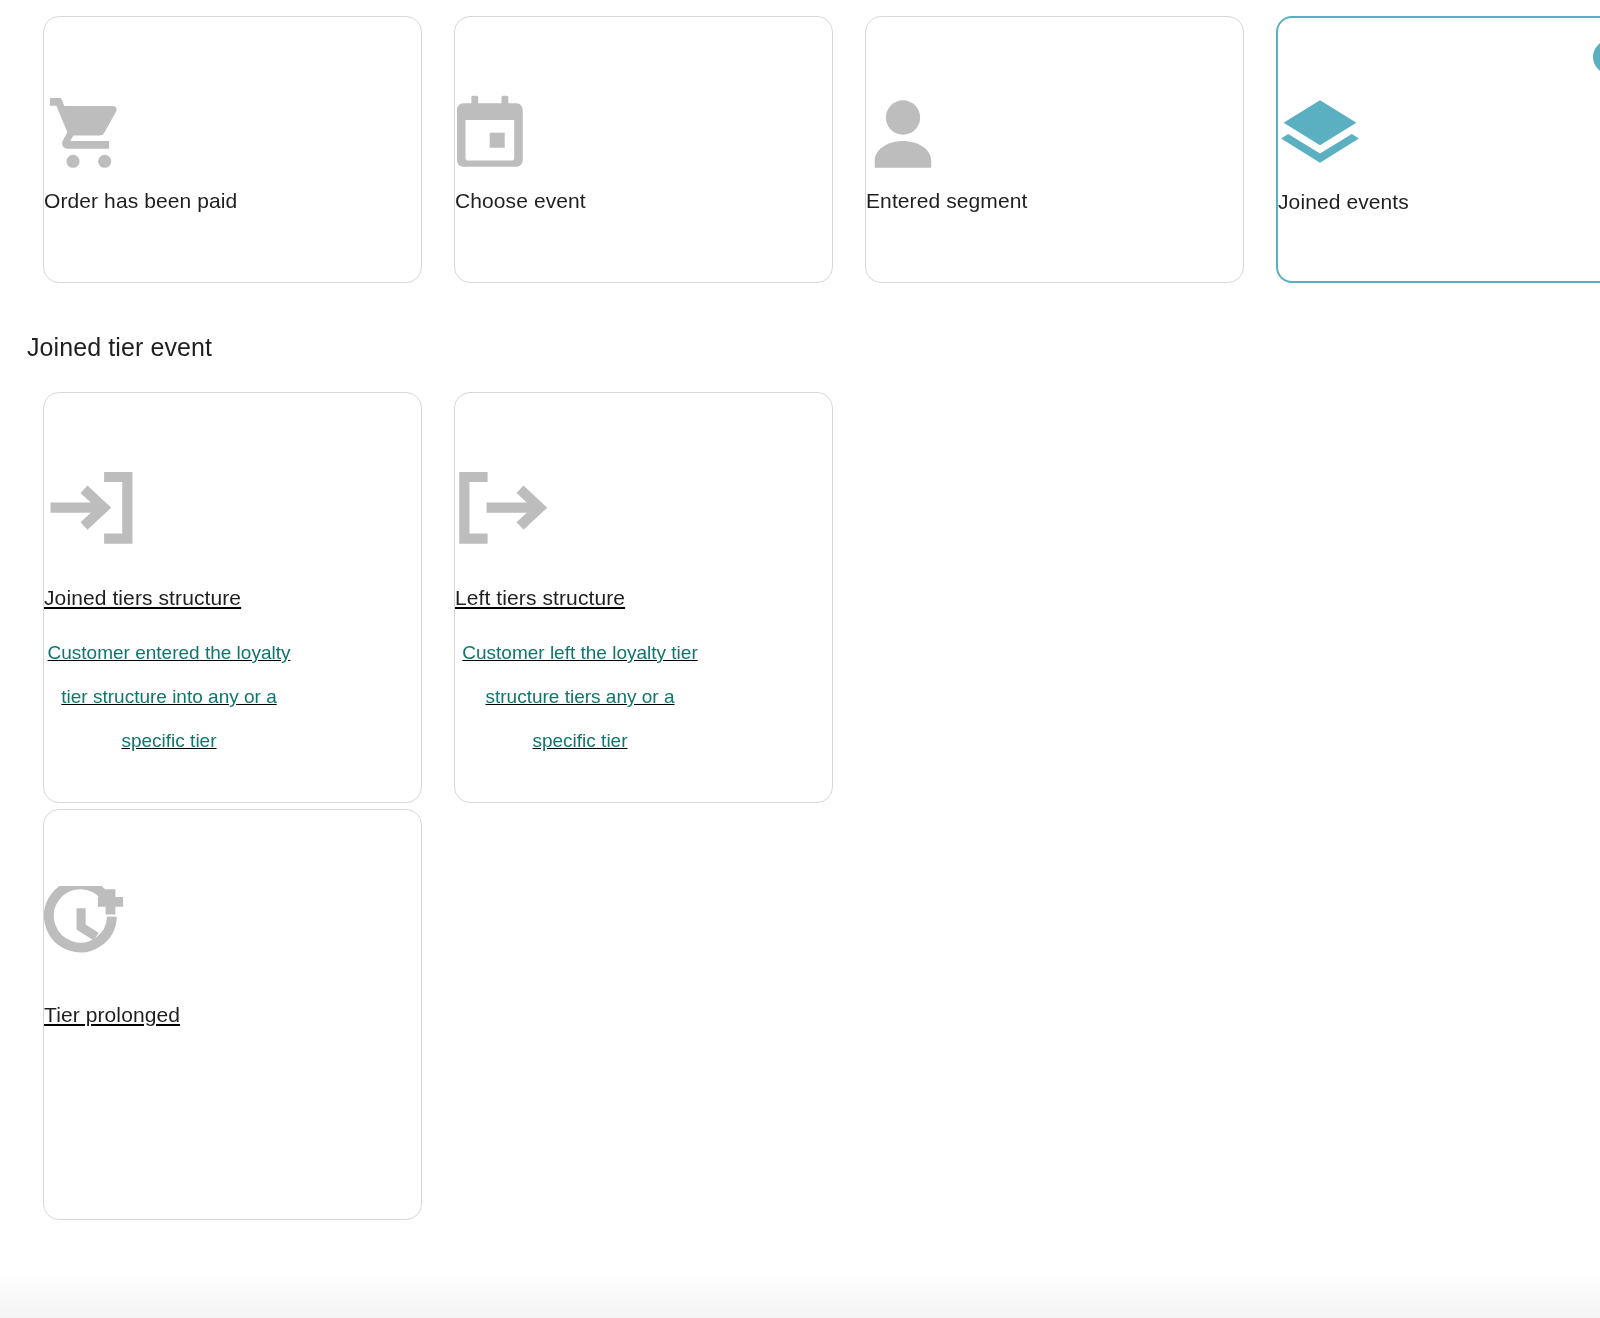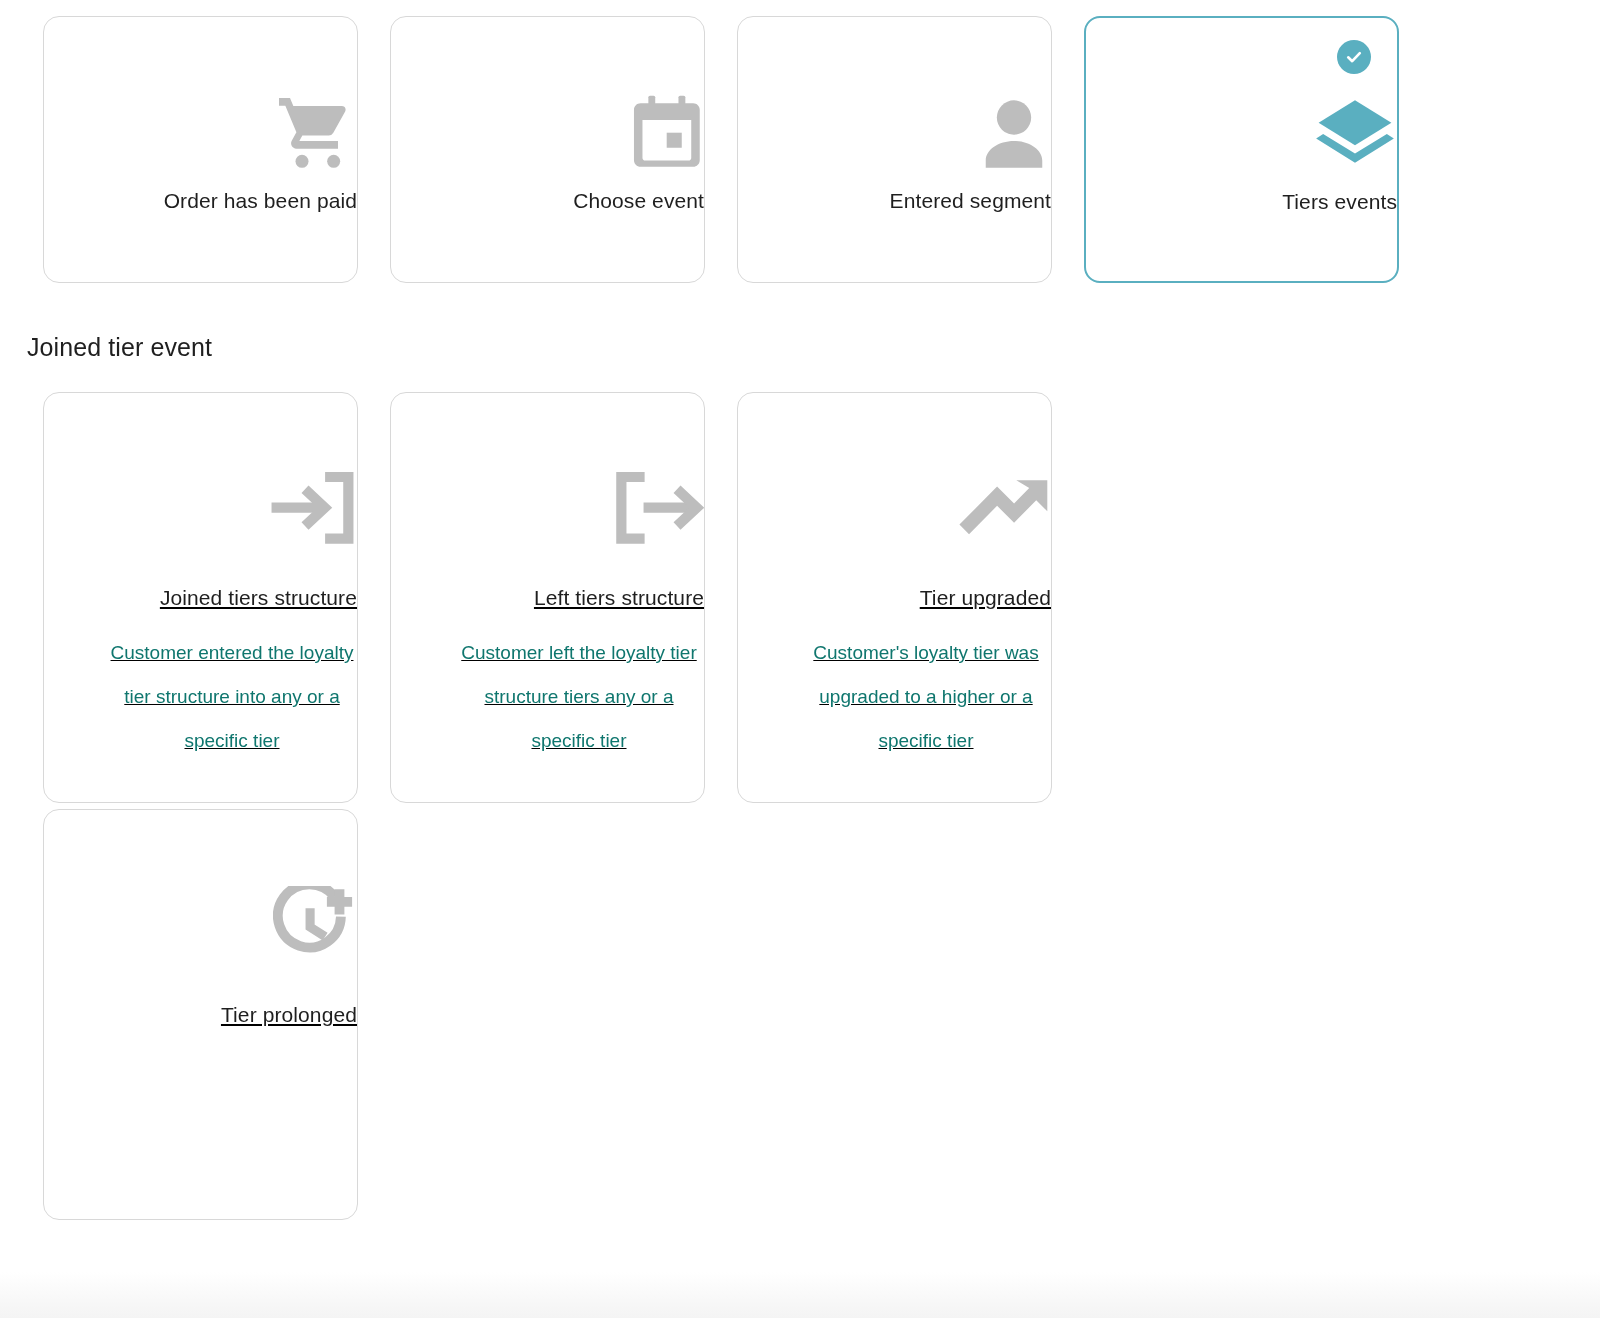--- a/index.html
+++ b/index.html
@@ -27,27 +27,27 @@
     display: flex;
     gap: 32px;
   }
 
   #row-triggers { top: 16px; }
   #row-tier-events { top: 392px; }
   #row-tier-events-2 { top: 809px; }
 
   .card {
     position: relative;
-    width: 315px;
+    width: 379px;
     background: #ffffff;
     border: 1px solid #d8d8d8;
     border-radius: 16px;
     display: flex;
     flex-direction: column;
-    align-items: flex-end;
+    align-items: flex-start;
     cursor: pointer;
   }
 
   .card.selected {
     border: 2px solid #5aafc0;
   }
 
   
   .card.compact {
     height: 267px;
@@ -186,21 +186,21 @@
         <svg width="20" height="20" viewBox="0 0 20 20" fill="none">
           <path d="M4.2 10.3 L8.2 14.2 L15.8 6.2" stroke="#ffffff" stroke-width="2.6" stroke-linecap="round" stroke-linejoin="round"></path>
         </svg>
       </div>
       <div class="icon-wrap">
         <svg width="84" height="74" viewBox="0 0 24 21" fill="#5aafc0">
           <path d="M12 0.6 1.6 7.0 12 13.4 22.4 7.0 12 0.6z"></path>
           <path d="M2.9 10.2 0.9 11.5 12 18.4 23.1 11.5 21.1 10.2 12 15.8 2.9 10.2z"></path>
         </svg>
       </div>
-      <div class="card-title">Tiers events</div>
+      <div class="card-title">Joined events</div>
     </div>
 
   </div>
 
   <div class="section-heading">Joined tier event</div>
 
   <div class="row" id="row-tier-events">
 
     <div class="card tall">
       <div class="icon-wrap">
@@ -219,29 +219,20 @@
         <svg width="92" height="74" viewBox="0 0 26 21" fill="none" stroke="#bdbdbd" stroke-width="2.9">
           <path d="M9.2 1.7 H2.6 V19.2 H9.2" stroke-linecap="butt" stroke-linejoin="miter"></path>
           <path d="M8.9 10.4 H22.8" stroke-linecap="butt"></path>
           <path d="M18.4 5.2 L24.0 10.4 L18.4 15.6" stroke-linecap="butt" stroke-linejoin="miter"></path>
         </svg>
       </div>
       <div class="card-title">Left tiers structure</div>
       <div class="card-desc">Customer left the loyalty tier structure tiers any or a specific tier</div>
     </div>
 
-    <div class="card tall">
-      <div class="icon-wrap">
-        <svg width="96" height="64" viewBox="0 0 26 17" fill="#bdbdbd">
-          <path d="M16.6 1.0 h8.4 v8.4 l-3.0 -3.0 -6.0 6.1 -4.6 -4.6 -7.6 7.7 -2.6 -2.6 10.2 -10.3 4.6 4.6 4.1 -4.2 -3.5 -2.1z"></path>
-        </svg>
-      </div>
-      <div class="card-title">Tier upgraded</div>
-      <div class="card-desc">Customer's loyalty tier was upgraded to a higher or a specific tier</div>
-    </div>
 
 
   </div>
 
   <div class="row" id="row-tier-events-2">
 
     <div class="card tall">
       <div class="icon-wrap">
         <svg width="84" height="78" viewBox="0 0 24 22" fill="none">
           <path d="M17.6 3.0 A9.0 9.0 0 1 0 19.4 8.6" stroke="#bdbdbd" stroke-width="2.8" stroke-linecap="butt" fill="none"></path>

